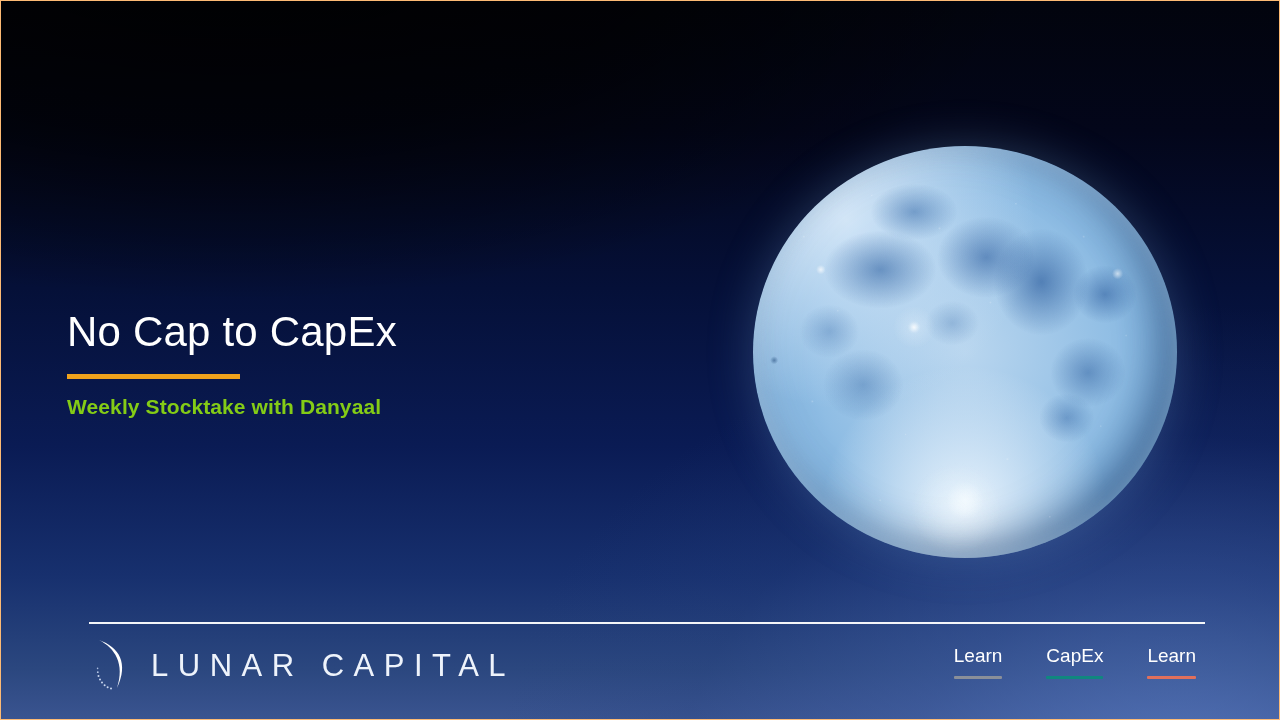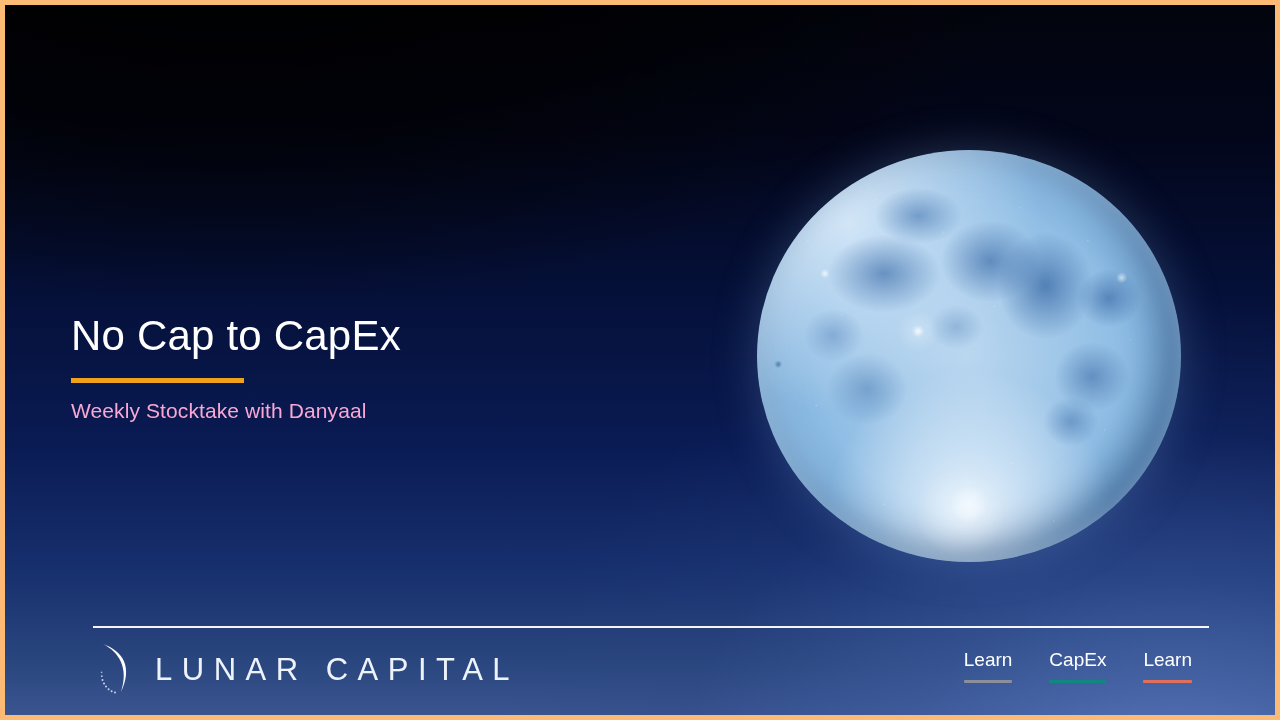--- a/index.html
+++ b/index.html
@@ -7,21 +7,21 @@
     padding: 0;
     background: #000;
   }
   #slide {
     position: relative;
     width: 1280px;
     height: 720px;
     overflow: hidden;
     font-family: "Liberation Sans", sans-serif;
     background: #03050f;
-    border: 5px solid #fdba74;
+    border: 1px solid #fdba74;
     box-sizing: border-box;
   }
 
   
   .bg-base {
     position: absolute;
     inset: 0;
     background:
       linear-gradient(to bottom,
         #02040d 0%,
@@ -146,23 +146,23 @@
     letter-spacing: 0.2px;
     white-space: nowrap;
   }
   .accent-bar {
     width: 173px;
     height: 5px;
     background: #f0a21c;
     margin-top: 17px;
   }
   .slide-subtitle {
-    color: #f9a8d4;
+    color: #84cc16;
     font-size: 21px;
-    font-weight: 400;
+    font-weight: 700;
     line-height: 26px;
     margin-top: 15px;
     letter-spacing: 0.1px;
     white-space: nowrap;
   }
 
   
   .footer-rule {
     position: absolute;
     left: 88px;
@@ -195,21 +195,21 @@
     line-height: 1;
     white-space: nowrap;
   }
 
   .footer-nav {
     position: absolute;
     right: 76px;
     top: 643px;
     display: flex;
     align-items: flex-start;
-    gap: 23px;
+    gap: 30px;
   }
   .nav-item {
     display: flex;
     flex-direction: column;
     align-items: center;
     padding: 0 7px;
     cursor: pointer;
   }
   .nav-label {
     color: #ffffff;

